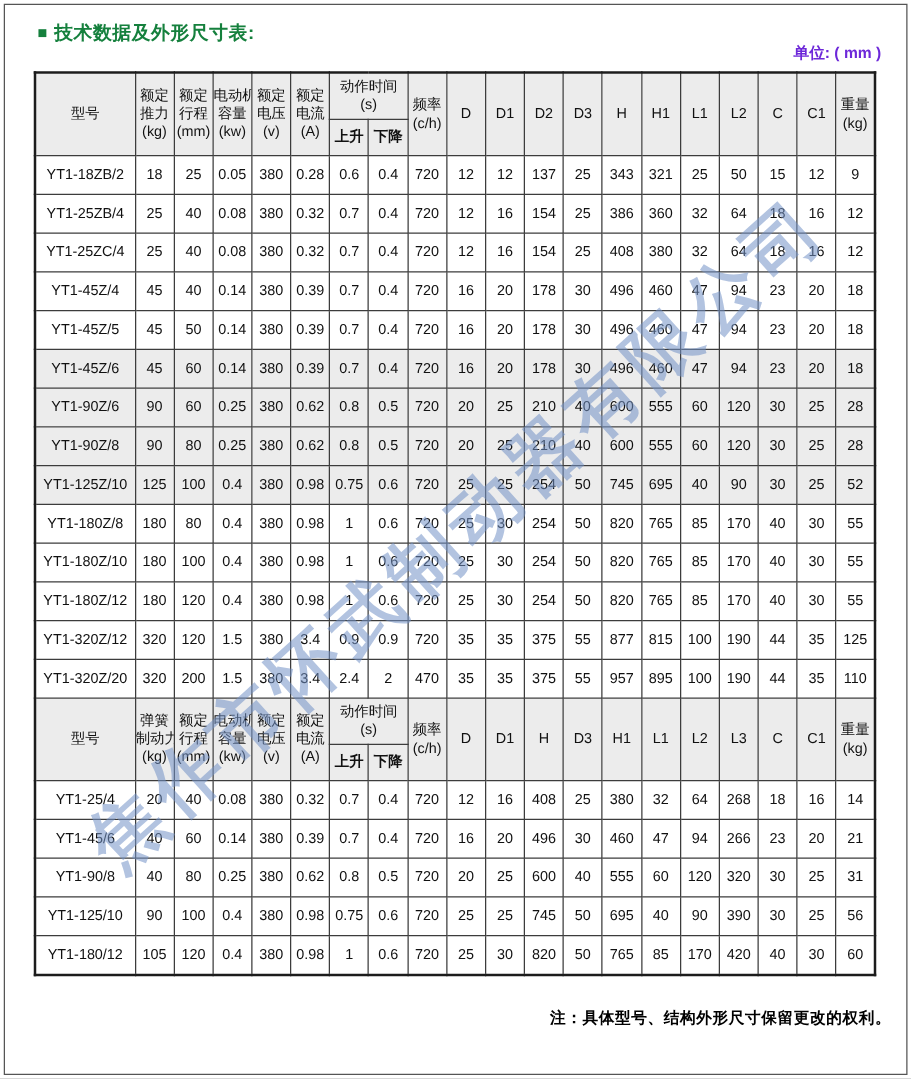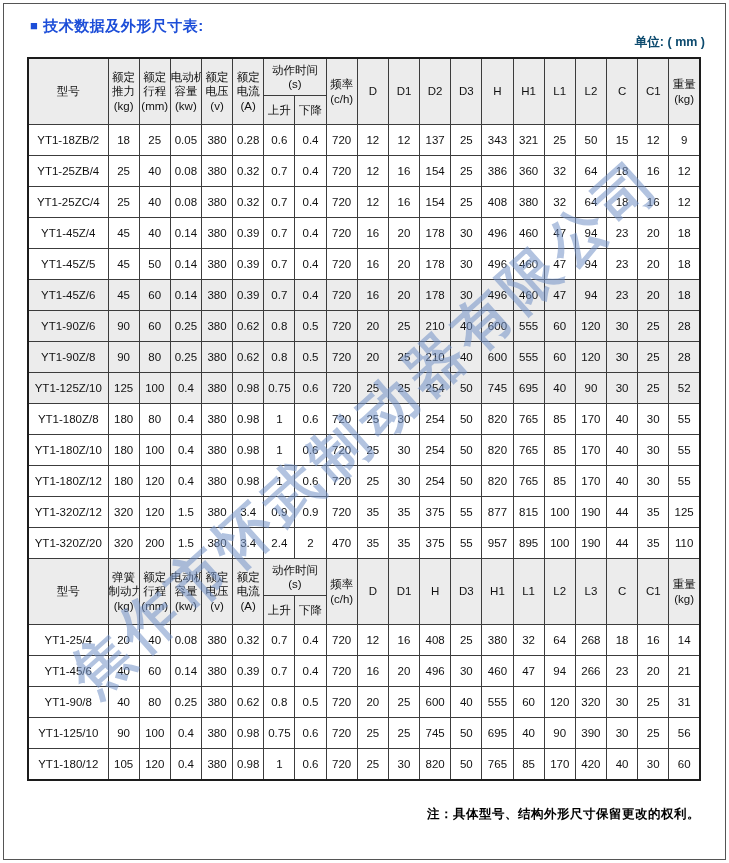--- a/index.html
+++ b/index.html
@@ -4,38 +4,38 @@
 <style>
   html,body { margin:0; padding:0; background:#9e9e9e; }
   .page {
     position:relative; width:729px; height:863px; background:#ffffff;
     font-family:"Liberation Sans", sans-serif; color:#1a1a1a; overflow:hidden;
     margin:0 auto;
   }
   .frame { position:absolute; left:3px; top:3px; right:3px; bottom:3px;
     border:1px solid #555; pointer-events:none; }
   .title-row { position:absolute; left:30px; top:17px; font-size:15px;
-    font-weight:bold; color:#1d4ed8; letter-spacing:0.5px; }
+    font-weight:bold; color:#15803d; letter-spacing:0.5px; }
   .title-row .bullet { font-size:13px; margin-right:5px; position:relative; top:-1px; }
   .unit-label { position:absolute; right:24px; top:34px; font-size:12.5px;
-    font-weight:bold; color:#0c4a6e; }
-  .note { position:absolute; right:29px; top:806px; font-size:12.5px;
+    font-weight:bold; color:#6d28d9; }
+  .note { position:absolute; right:16px; top:806px; font-size:12.5px;
     font-weight:bold; color:#000; letter-spacing:0.5px; }
 
   table.spec { position:absolute; left:27px; top:57px; width:674px;
     border-collapse:collapse; table-layout:fixed;
     border:2px solid #1c1c1c; }
   .spec th, .spec td {
     border:1px solid #3c3c3c; text-align:center; vertical-align:middle;
     padding:0; font-size:11.5px; color:#111; background:#fff;
     overflow:hidden; white-space:nowrap;
   }
   .spec th { background:#ececec; font-weight:normal; line-height:1.22; padding:2px 0; }
   .spec tr.head-row th { height:32px; }
-  .spec tr.head-row.sub th { height:24px; }
+  .spec tr.head-row.sub th { height:24px;font-weight:bold; }
   .spec td { height:30px; }
   .spec tr.shaded td { background:#ececec; }
   col.col-model { width:80px; }
 
   .watermark {
     position:absolute; left:-45px; top:382px; width:820px; height:90px;
     line-height:90px; text-align:center; white-space:nowrap;
     transform:rotate(-42deg);
     font-size:58px; letter-spacing:6px; font-weight:bold;
     color:#7493c7; opacity:0.55; z-index:5; pointer-events:none;

